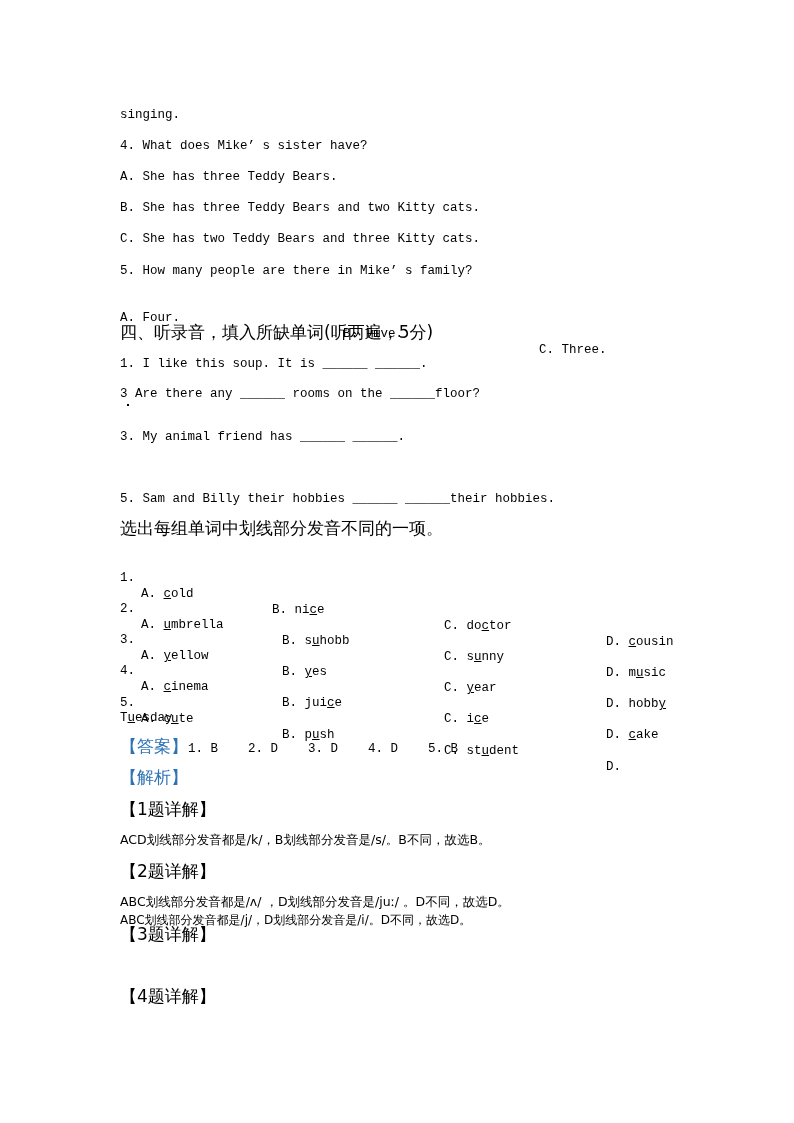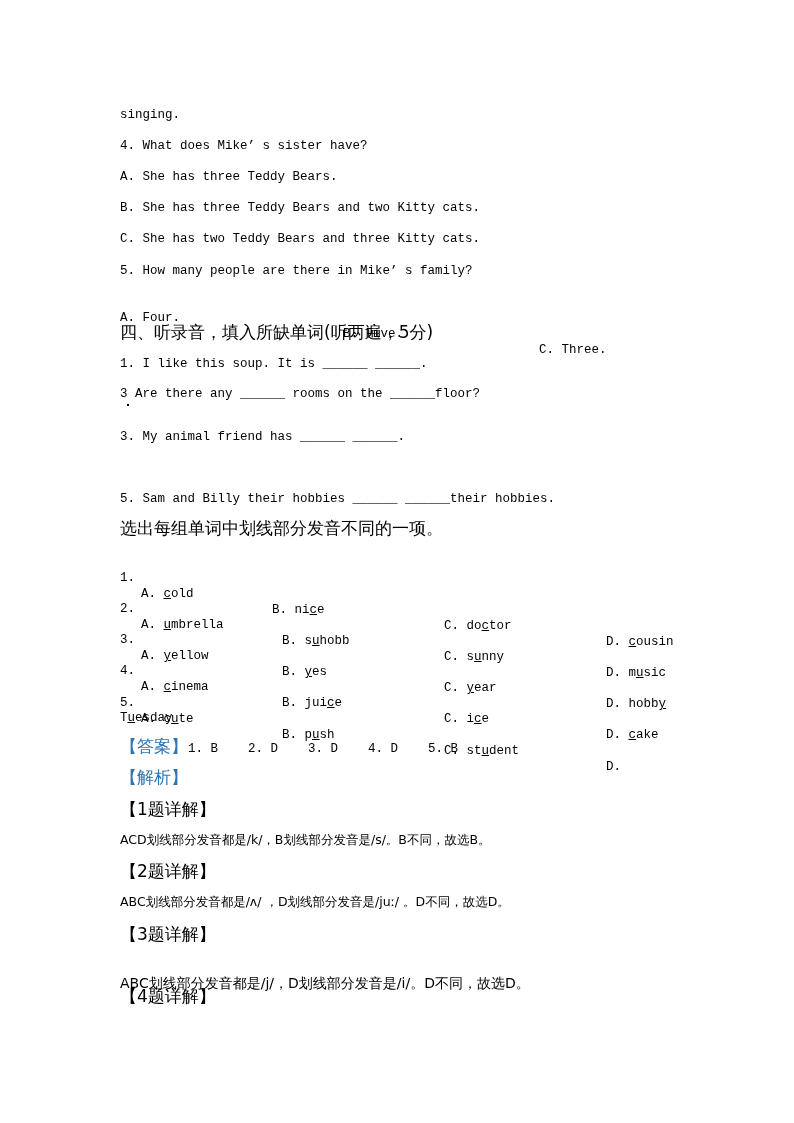--- a/index.html
+++ b/index.html
@@ -77,16 +77,16 @@
   <div class="line" style="top:710px"><span>T</span><span class="u">u</span><span>esday</span></div>
 
   <div class="line" style="top:738px"><span class="cjk blue">【答案】</span><span>1. B    2. D    3. D    4. D    5. B</span></div>
   <div class="line cjk blue" style="top:769px">【解析】</div>
 
   <div class="line cjk" style="top:801px">【1题详解】</div>
   <div class="line cjk" style="top:832px; font-size:12.5px">ACD划线部分发音都是/k/，B划线部分发音是/s/。B不同，故选B。</div>
   <div class="line cjk" style="top:863px">【2题详解】</div>
   <div class="line cjk" style="top:894px; font-size:12.5px">ABC划线部分发音都是/ʌ/ ，D划线部分发音是/juː/ 。D不同，故选D。</div>
   <div class="line cjk" style="top:926px">【3题详解】</div>
-  <div class="line cjk" style="top:975px; font-size:14px">ABC划线部分发音都是/j/，D划线部分发音是/i/。D不同，故选D。</div>
+  <div class="line cjk" style="top:912px; font-size:12px">ABC划线部分发音都是/j/，D划线部分发音是/i/。D不同，故选D。</div>
   <div class="line cjk" style="top:988px">【4题详解】</div>
 
 </div>
 
 </body></html>

